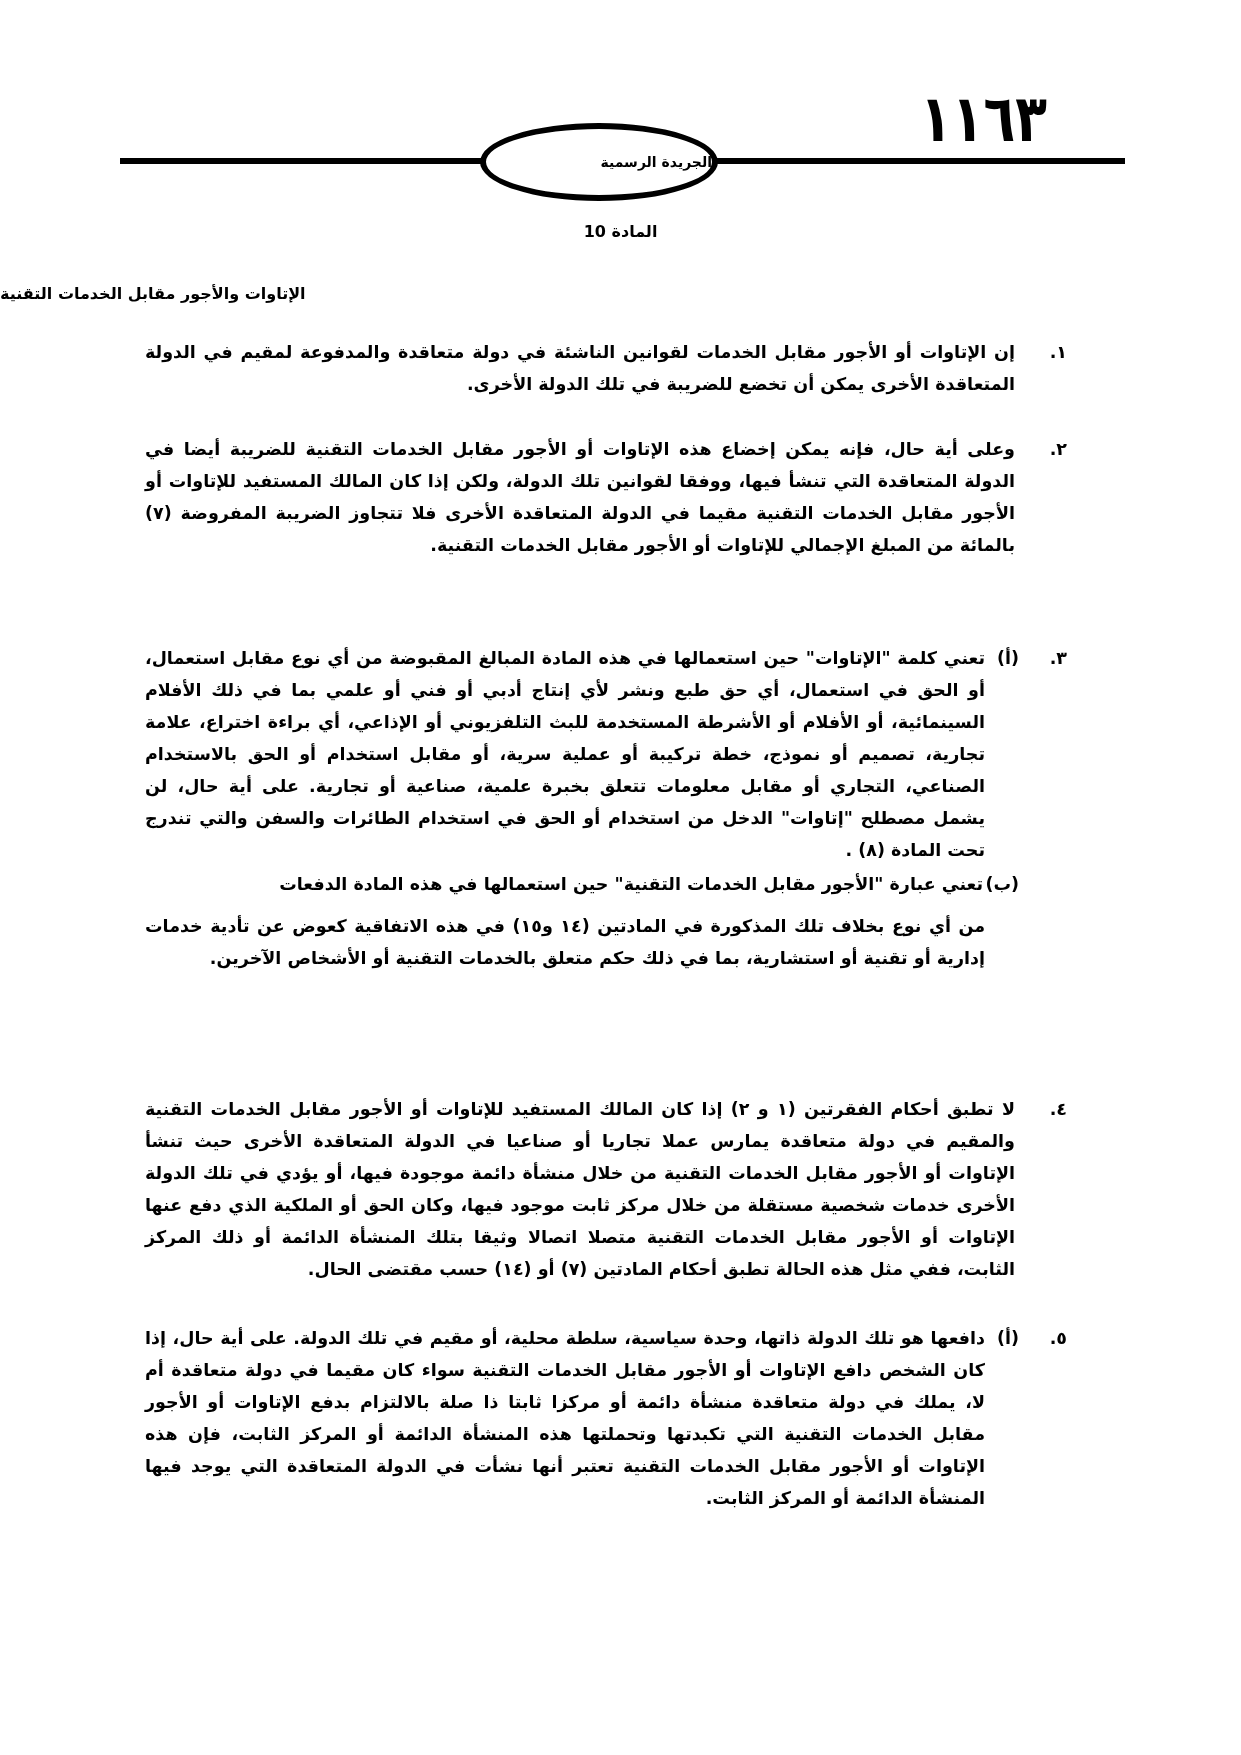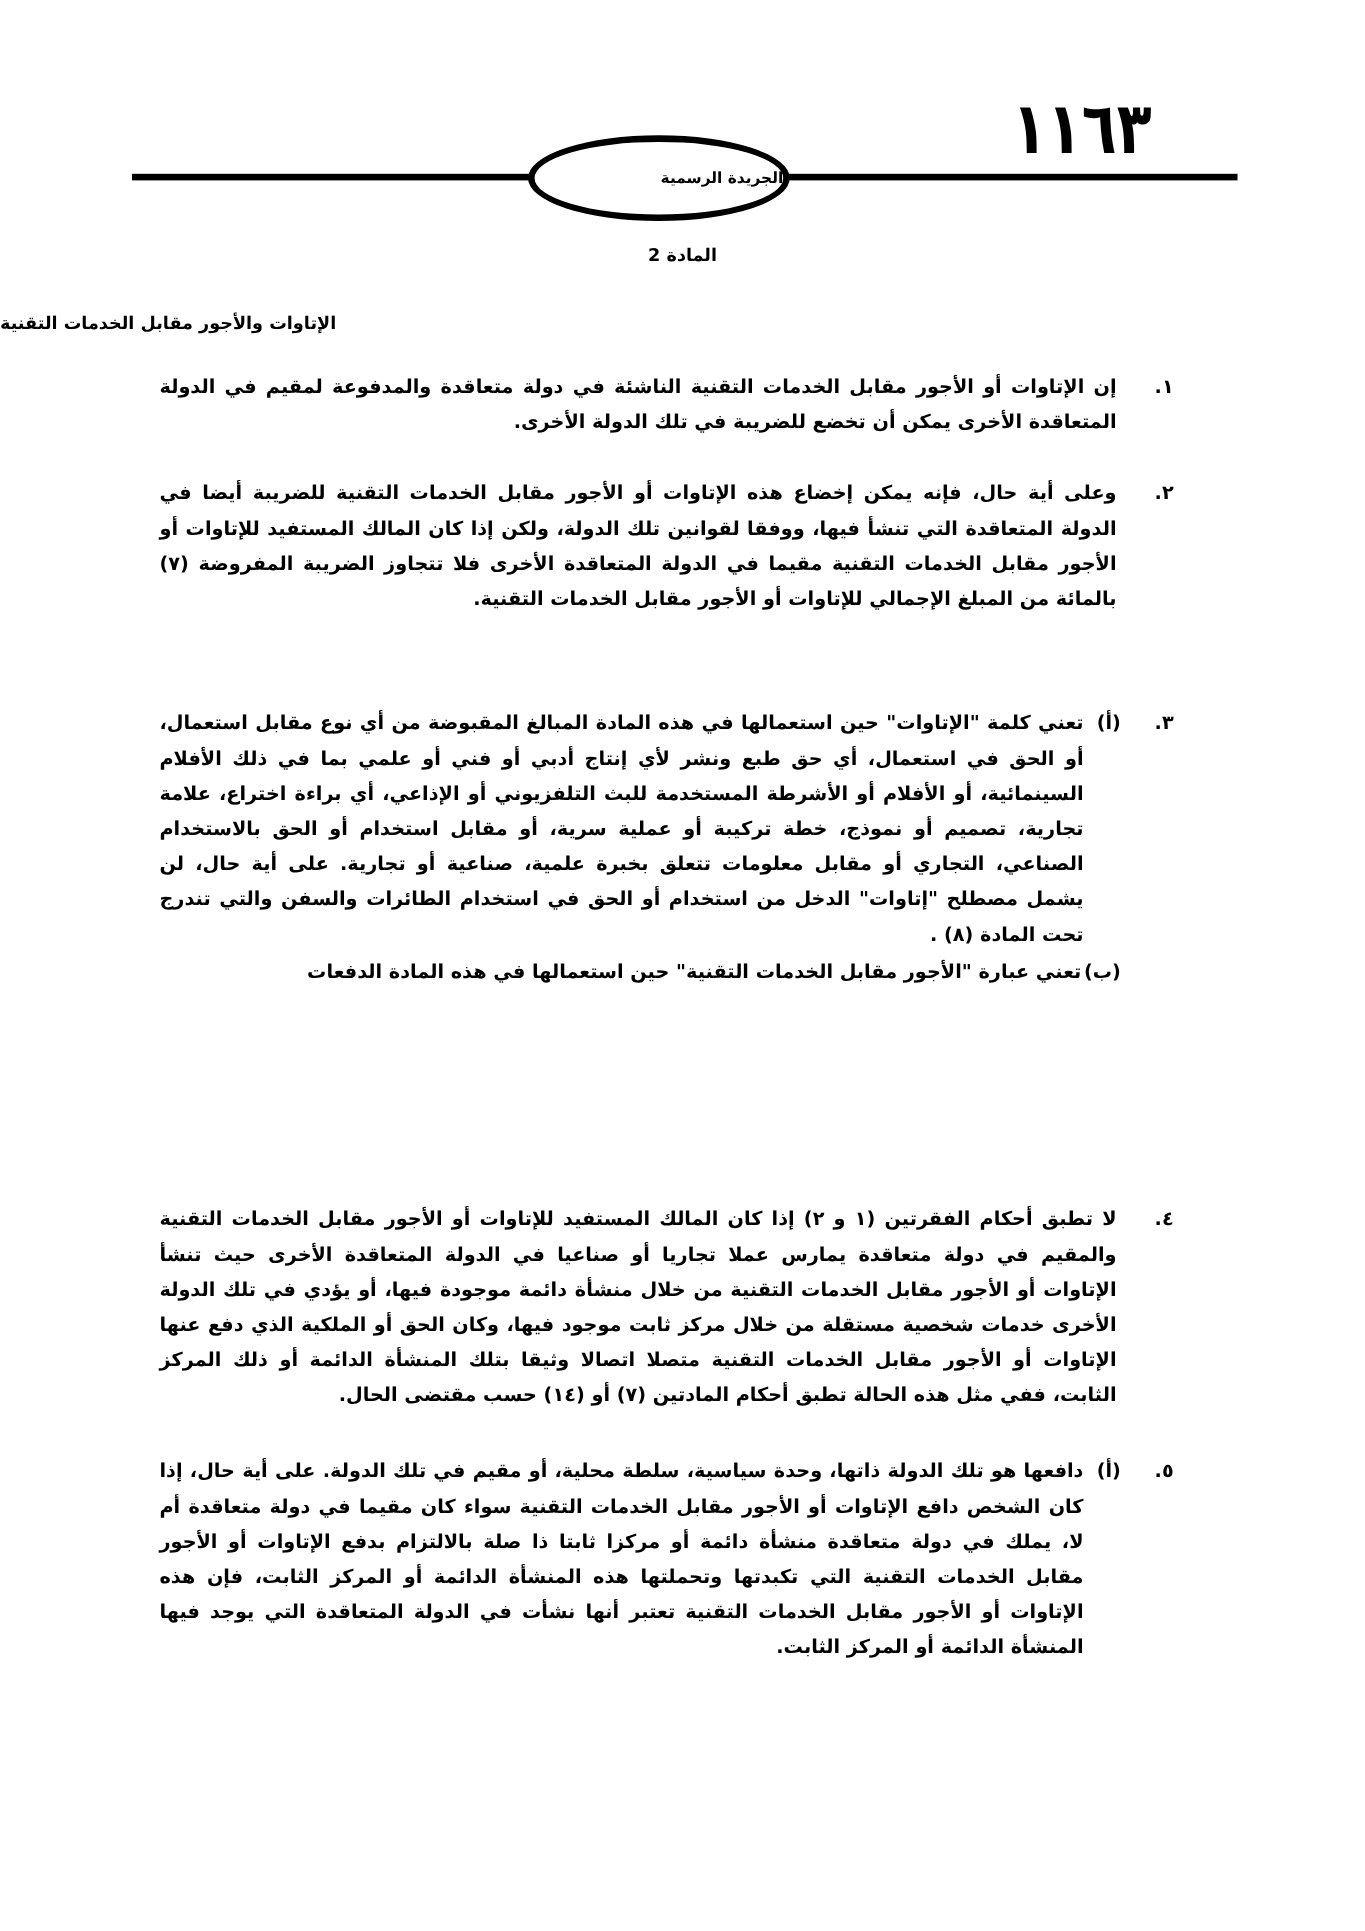--- a/index.html
+++ b/index.html
@@ -51,27 +51,27 @@
 </style>
 </head>
 <body>
 
 <div class="page-number">١١٦٣</div>
 <div class="header-rule"></div>
 <div class="header-oval">
   <span>الجريدة الرسمية</span>
 </div>
 
-<div class="article-number">المادة 2</div>
+<div class="article-number">المادة 10</div>
 <div class="article-title">الإتاوات والأجور مقابل الخدمات التقنية</div>
 
 <div class="body-text" style="top:336px;">
   <div class="para">
     <span class="num">١.</span>
-    <span class="content">إن الإتاوات أو الأجور مقابل الخدمات التقنية الناشئة في دولة متعاقدة والمدفوعة لمقيم في الدولة المتعاقدة الأخرى يمكن أن تخضع للضريبة في تلك الدولة الأخرى.</span>
+    <span class="content">إن الإتاوات أو الأجور مقابل الخدمات لقوانين الناشئة في دولة متعاقدة والمدفوعة لمقيم في الدولة المتعاقدة الأخرى يمكن أن تخضع للضريبة في تلك الدولة الأخرى.</span>
   </div>
 </div>
 
 <div class="body-text" style="top:433px;">
   <div class="para">
     <span class="num">٢.</span>
     <span class="content">وعلى أية حال، فإنه يمكن إخضاع هذه الإتاوات أو الأجور مقابل الخدمات التقنية للضريبة أيضا في الدولة المتعاقدة التي تنشأ فيها، ووفقا لقوانين تلك الدولة، ولكن إذا كان المالك المستفيد للإتاوات أو الأجور مقابل الخدمات التقنية مقيما في الدولة المتعاقدة الأخرى فلا تتجاوز الضريبة المفروضة (٧) بالمائة من المبلغ الإجمالي للإتاوات أو الأجور مقابل الخدمات التقنية.</span>
   </div>
 </div>
 
@@ -81,20 +81,21 @@
     <div class="sub">
       <span class="label">(أ)</span>
       <div class="indent-block" style="text-indent:0;">
         <span class="content" style="margin-right:0;">تعني كلمة "الإتاوات" حين استعمالها في هذه المادة المبالغ المقبوضة من أي نوع مقابل استعمال، أو الحق في استعمال، أي حق طبع ونشر لأي إنتاج أدبي أو فني أو علمي بما في ذلك الأفلام السينمائية، أو الأفلام أو الأشرطة المستخدمة للبث التلفزيوني أو الإذاعي، أي براءة اختراع، علامة تجارية، تصميم أو نموذج، خطة تركيبة أو عملية سرية، أو مقابل استخدام أو الحق بالاستخدام الصناعي، التجاري أو مقابل معلومات تتعلق بخبرة علمية، صناعية أو تجارية. على أية حال، لن يشمل مصطلح "إتاوات" الدخل من استخدام أو الحق في استخدام الطائرات والسفن والتي تندرج تحت المادة (٨) .</span>
       </div>
     </div>
     <div class="sub" style="margin-top:2px;">
       <span class="label">(ب)</span>
       <div class="indent-block">
         <span class="content" style="padding-right:2px;">تعني عبارة "الأجور مقابل الخدمات التقنية" حين استعمالها في هذه المادة الدفعات</span>
+        <span class="content" style="margin-top:10px;">من أي نوع بخلاف تلك المذكورة في المادتين (١٤ و١٥) في هذه الاتفاقية كعوض عن تأدية خدمات إدارية أو تقنية أو استشارية، بما في ذلك حكم متعلق بالخدمات التقنية أو الأشخاص الآخرين.</span>
       </div>
     </div>
   </div>
 </div>
 
 <div class="body-text" style="top:1093px;">
   <div class="para">
     <span class="num">٤.</span>
     <span class="content">لا تطبق أحكام الفقرتين (١ و ٢) إذا كان المالك المستفيد للإتاوات أو الأجور مقابل الخدمات التقنية والمقيم في دولة متعاقدة يمارس عملا تجاريا أو صناعيا في الدولة المتعاقدة الأخرى حيث تنشأ الإتاوات أو الأجور مقابل الخدمات التقنية من خلال منشأة دائمة موجودة فيها، أو يؤدي في تلك الدولة الأخرى خدمات شخصية مستقلة من خلال مركز ثابت موجود فيها، وكان الحق أو الملكية الذي دفع عنها الإتاوات أو الأجور مقابل الخدمات التقنية متصلا اتصالا وثيقا بتلك المنشأة الدائمة أو ذلك المركز الثابت، ففي مثل هذه الحالة تطبق أحكام المادتين (٧) أو (١٤) حسب مقتضى الحال.</span>
   </div>

